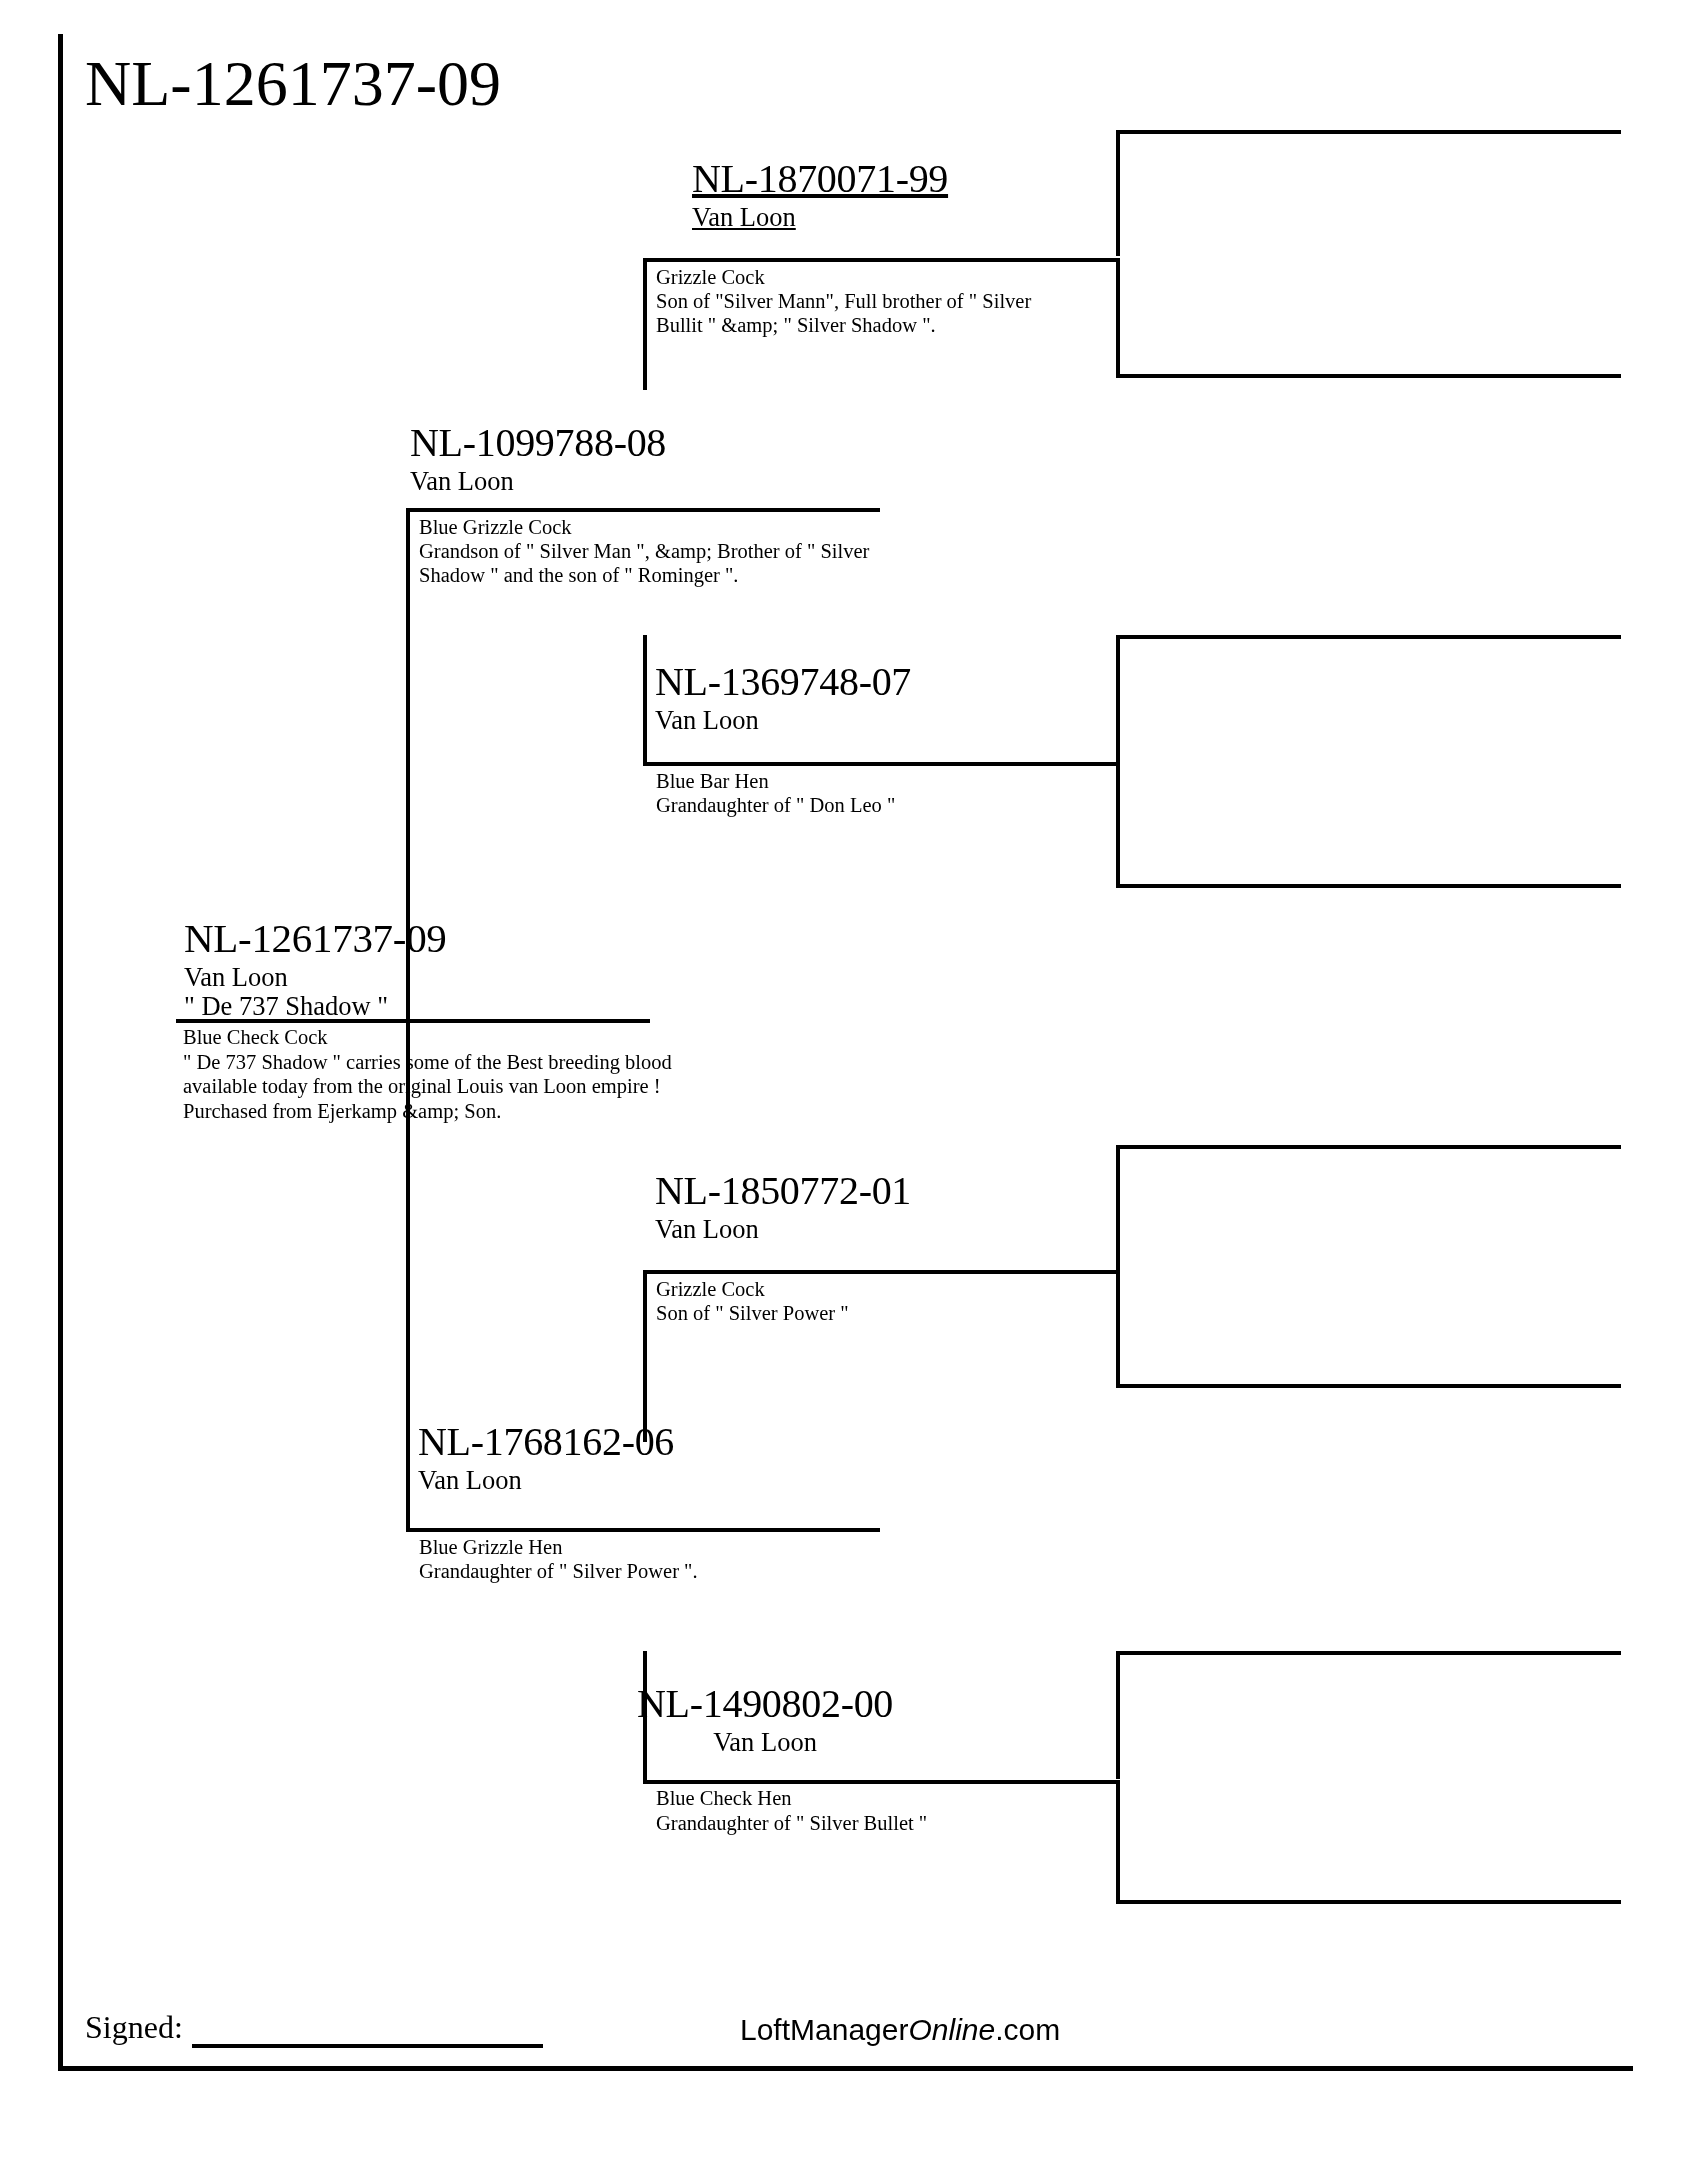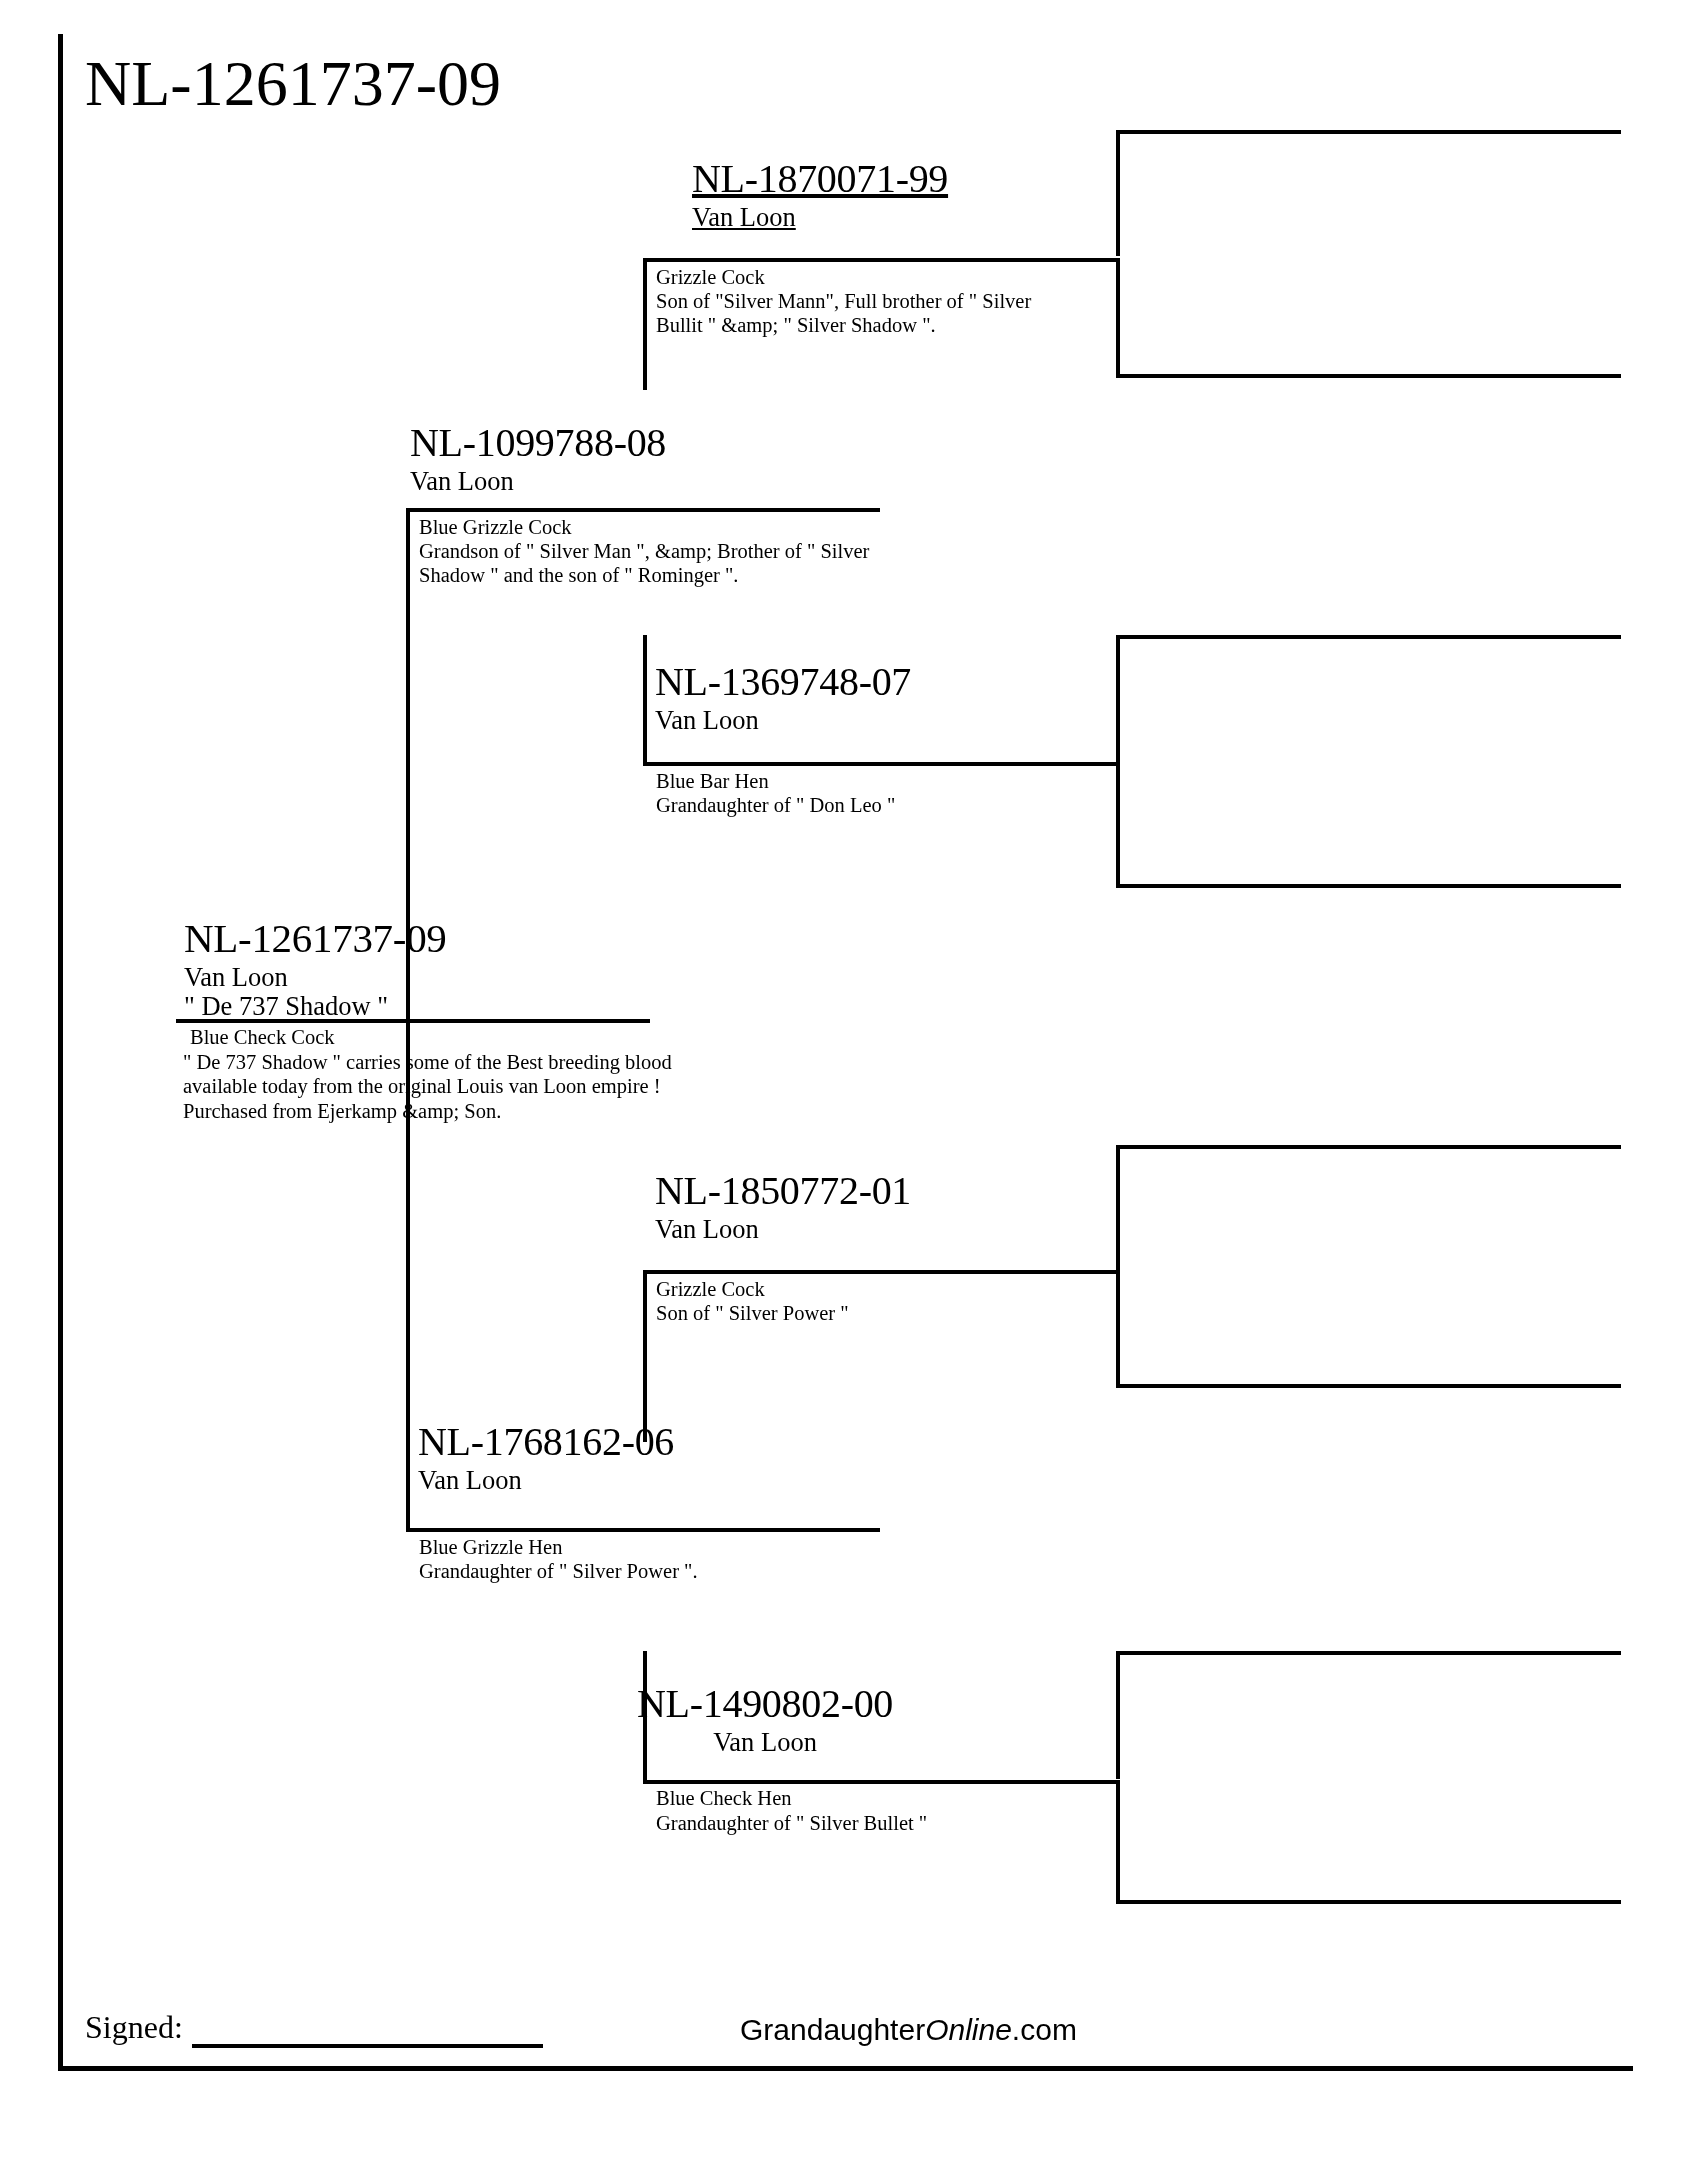--- a/index.html
+++ b/index.html
@@ -156,21 +156,21 @@
   <div class="v-rule" style="left:643px; top:635px; height:131px;"></div>
   <div class="desc" style="left:656px; top:769px;">Blue Bar Hen</div>
   <div class="desc" style="left:656px; top:793px;">Grandaughter of " Don Leo "</div>
 
   <div class="ring subject" style="left:184px; top:918px;">
     <span class="ring-id">NL-1261737-09</span>
     <span class="ring-strain">Van Loon</span>
     <span class="ring-nick">" De 737 Shadow "</span>
   </div>
   <div class="h-rule" style="left:176px; top:1019px; width:474px;"></div>
-  <div class="desc" style="left:190px; top:1025px;">Blue Check Cock</div>
+  <div class="desc" style="left:183px; top:1025px;">Blue Check Cock</div>
   <div class="desc" style="left:183px; top:1050px;">" De 737 Shadow " carries some of the Best breeding blood
 available today from the original Louis van Loon empire !
 Purchased from Ejerkamp &amp;amp; Son.</div>
 
   <div class="ring" style="left:655px; top:1171px;">
     <span class="ring-id">NL-1850772-01</span>
     <span class="ring-strain">Van Loon</span>
   </div>
   <div class="h-rule" style="left:643px; top:1270px; width:474px;"></div>
   <div class="v-rule" style="left:643px; top:1270px; height:172px;"></div>
@@ -242,16 +242,16 @@
     <span class="ring-id"></span>
     <span class="ring-strain"></span>
   </div>
   <div class="ring" style="left:1131px; top:1790px;">
     <span class="ring-id"></span>
     <span class="ring-strain"></span>
   </div>
 
   <div class="signed">Signed:</div>
   <div class="sig-line"></div>
-  <div class="brand"><span>Grandaughter</span><i>Online</i><span>.com</span></div>
+  <div class="brand"><span>LoftManager</span><i>Online</i><span>.com</span></div>
 
 </div>
 
 
 </body></html>

